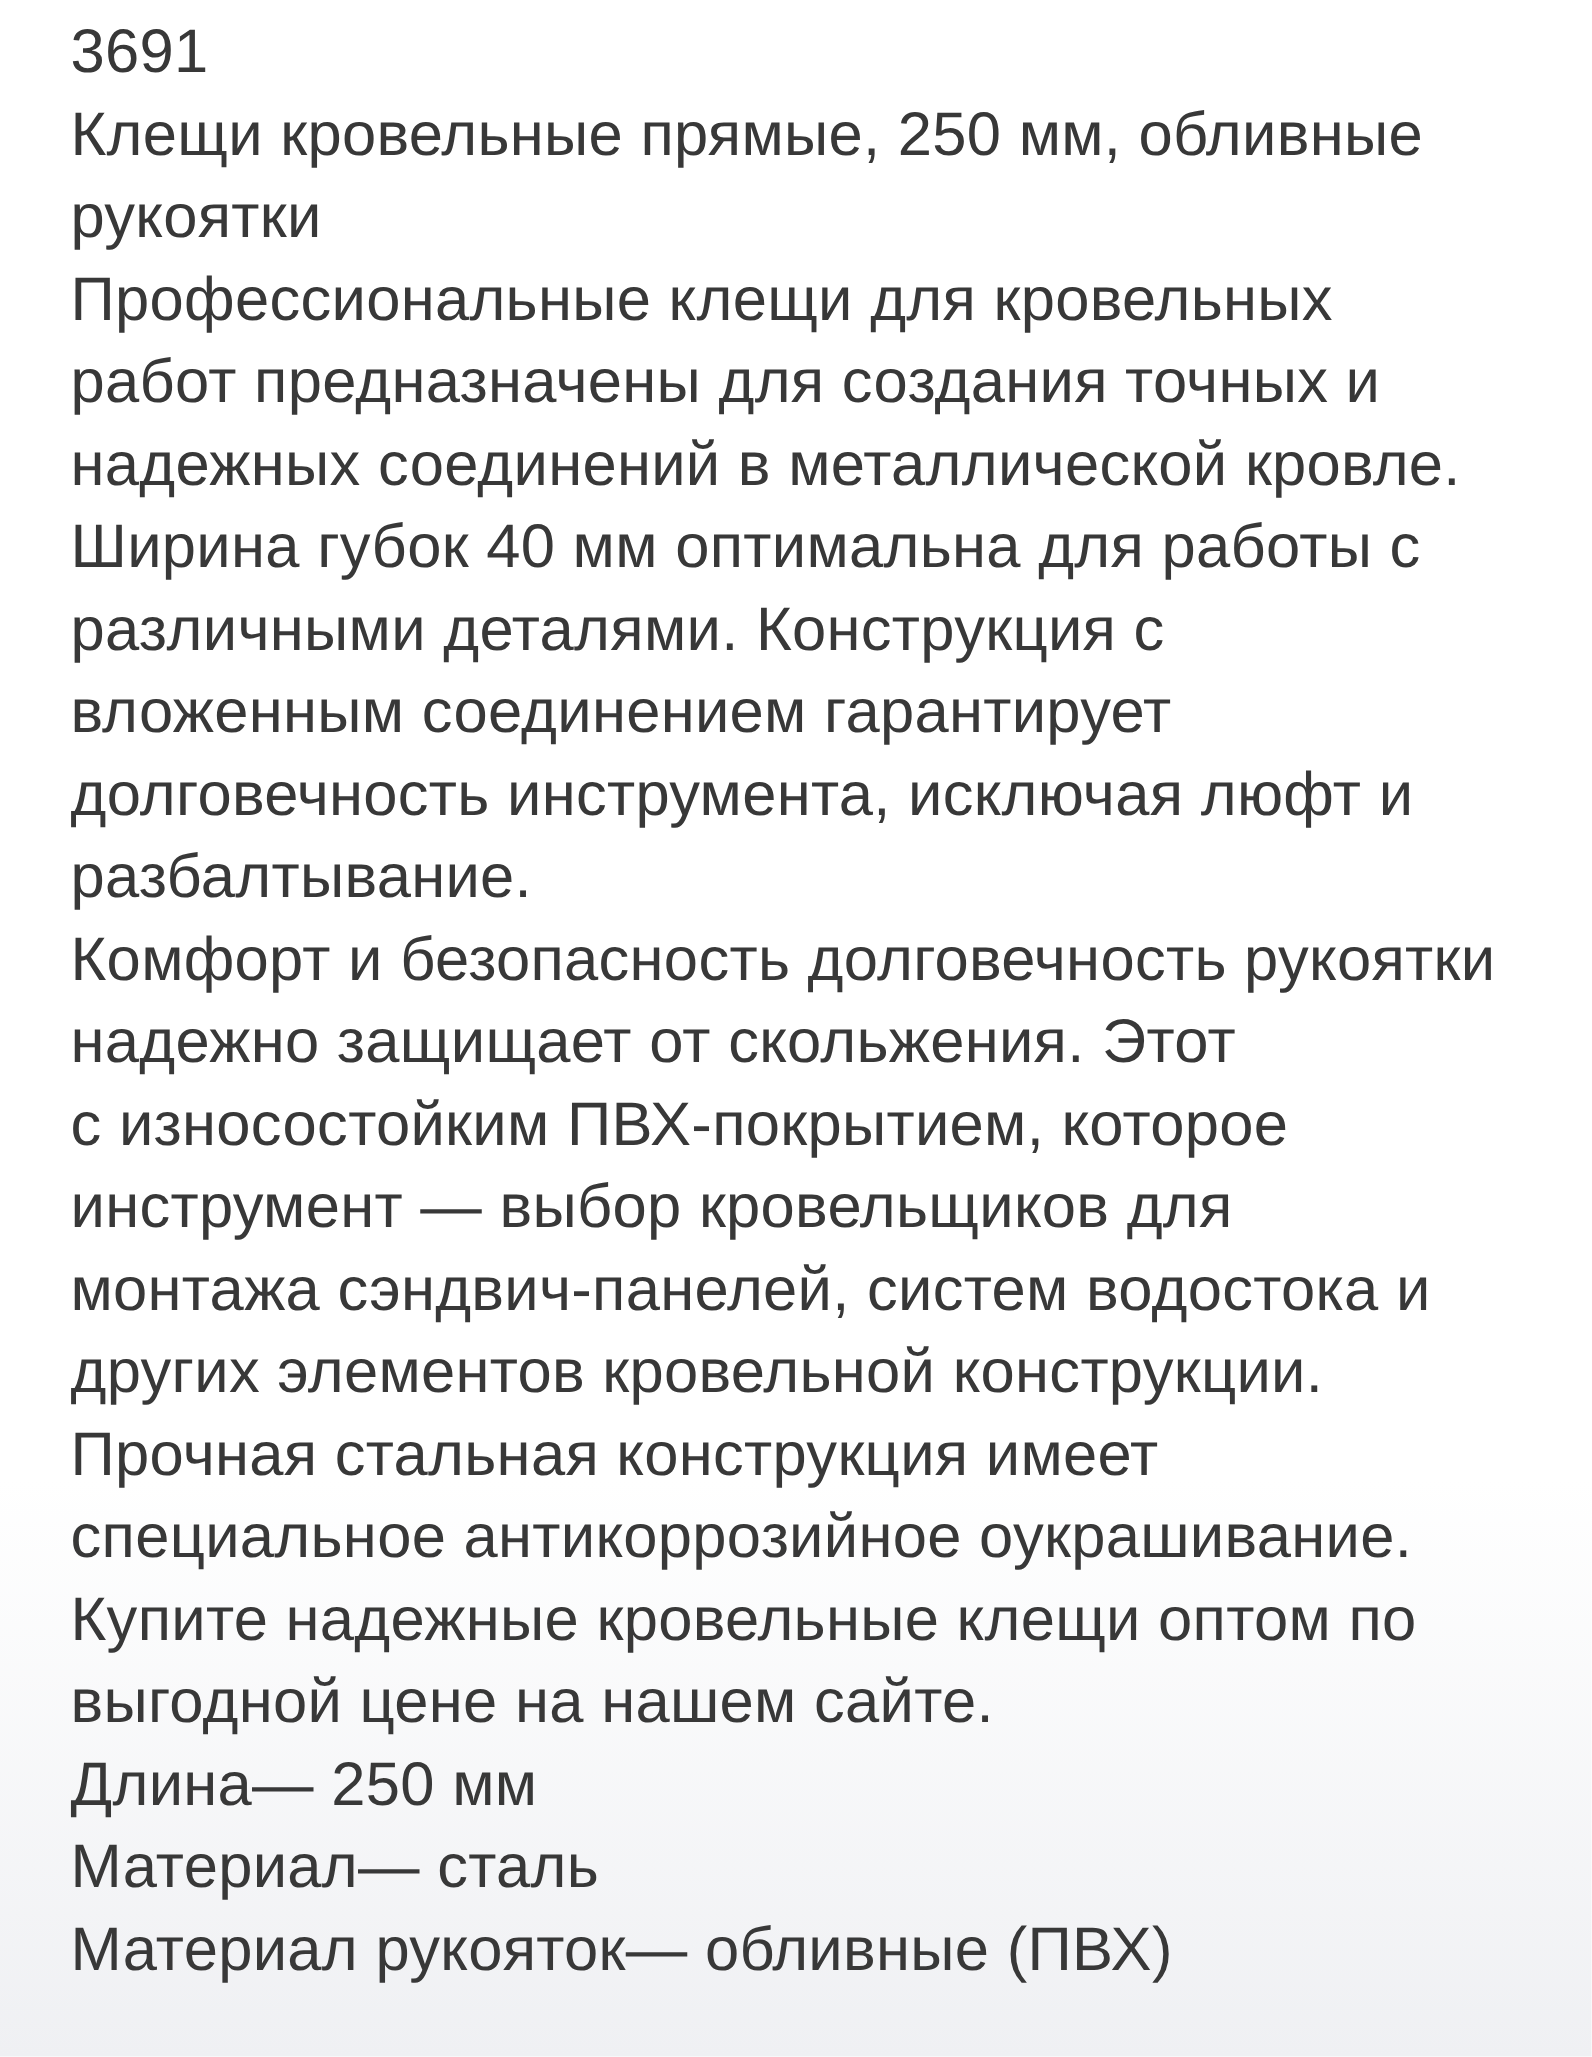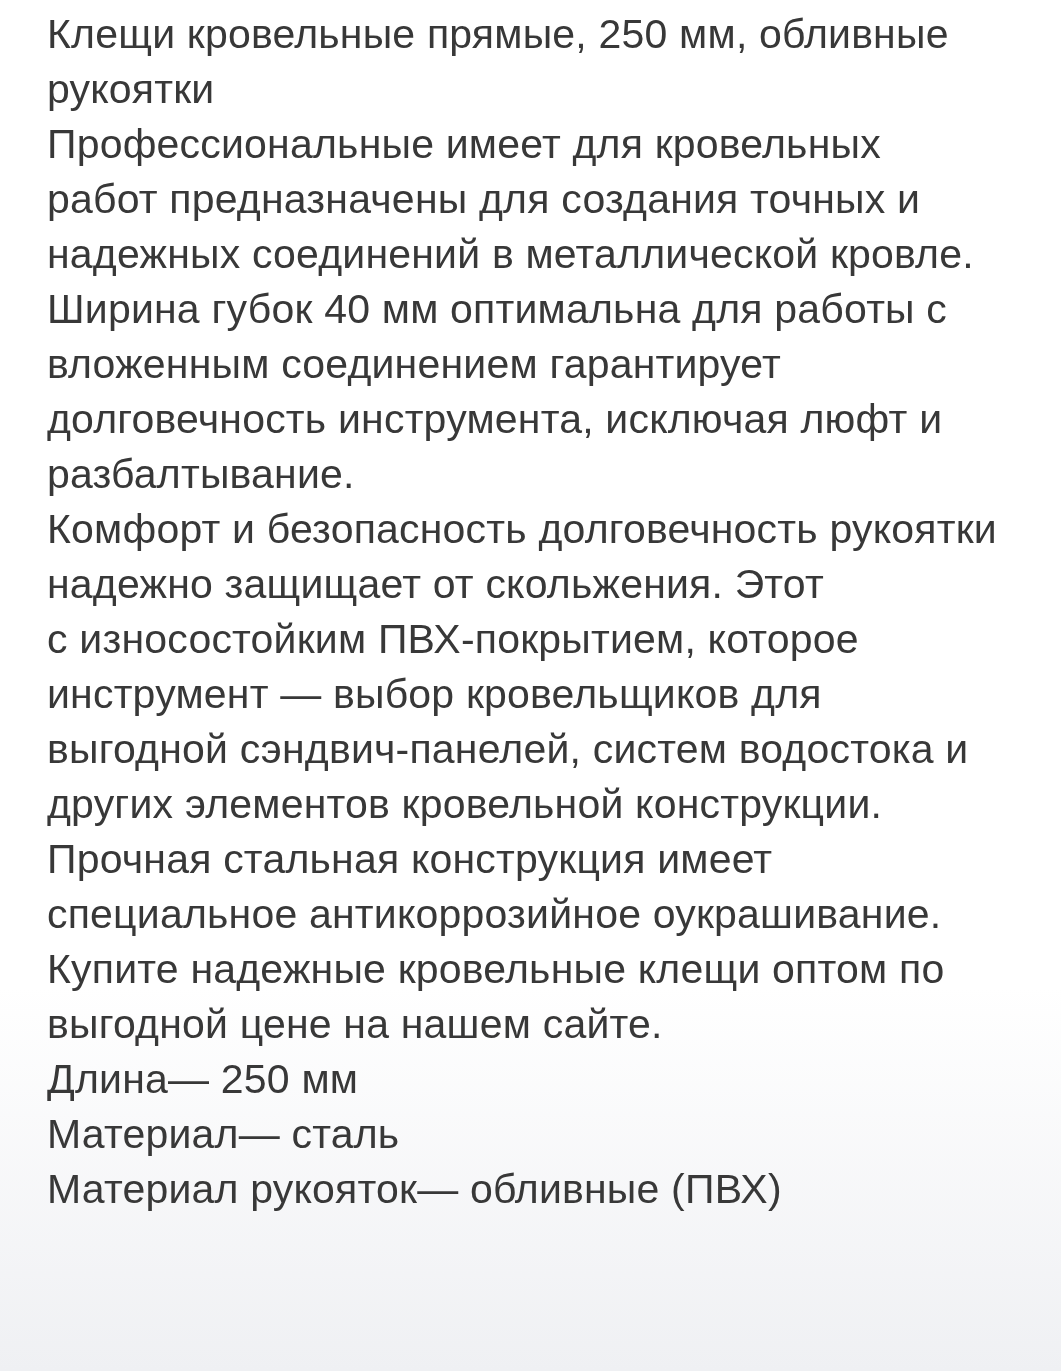--- a/index.html
+++ b/index.html
@@ -28,34 +28,36 @@
     color: var(--text-color);
     white-space: nowrap;
     letter-spacing: 0.2px;
   }
 </style>
 </head>
 <body>
 
 <main class="page">
   <div class="text-block">
+      <div class="line">3691</div>
       <div class="line">Клещи кровельные прямые, 250 мм, обливные</div>
       <div class="line">рукоятки</div>
-      <div class="line">Профессиональные имеет для кровельных</div>
+      <div class="line">Профессиональные клещи для кровельных</div>
       <div class="line">работ предназначены для создания точных и</div>
       <div class="line">надежных соединений в металлической кровле.</div>
       <div class="line">Ширина губок 40 мм оптимальна для работы с</div>
+      <div class="line">различными деталями. Конструкция с</div>
       <div class="line">вложенным соединением гарантирует</div>
       <div class="line">долговечность инструмента, исключая люфт и</div>
       <div class="line">разбалтывание.</div>
       <div class="line">Комфорт и безопасность долговечность рукоятки</div>
       <div class="line">надежно защищает от скольжения. Этот</div>
       <div class="line">с износостойким ПВХ-покрытием, которое</div>
       <div class="line">инструмент — выбор кровельщиков для</div>
-      <div class="line">выгодной сэндвич-панелей, систем водостока и</div>
+      <div class="line">монтажа сэндвич-панелей, систем водостока и</div>
       <div class="line">других элементов кровельной конструкции.</div>
       <div class="line">Прочная стальная конструкция имеет</div>
       <div class="line">специальное антикоррозийное оукрашивание.</div>
       <div class="line">Купите надежные кровельные клещи оптом по</div>
       <div class="line">выгодной цене на нашем сайте.</div>
       <div class="line">Длина— 250 мм</div>
       <div class="line">Материал— сталь</div>
       <div class="line">Материал рукояток— обливные (ПВХ)</div>
     </div>
 </main>

